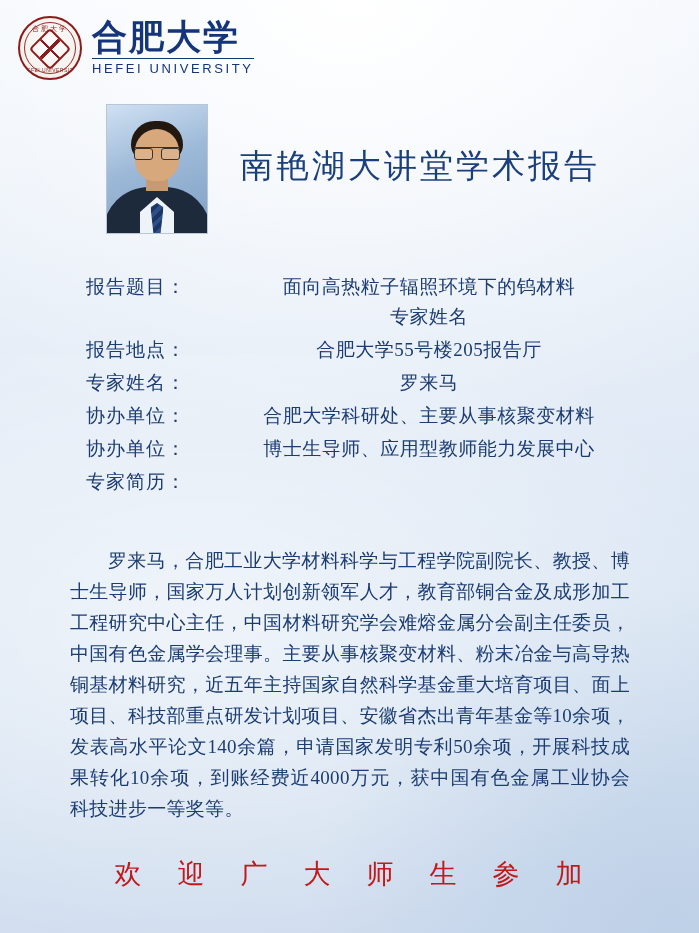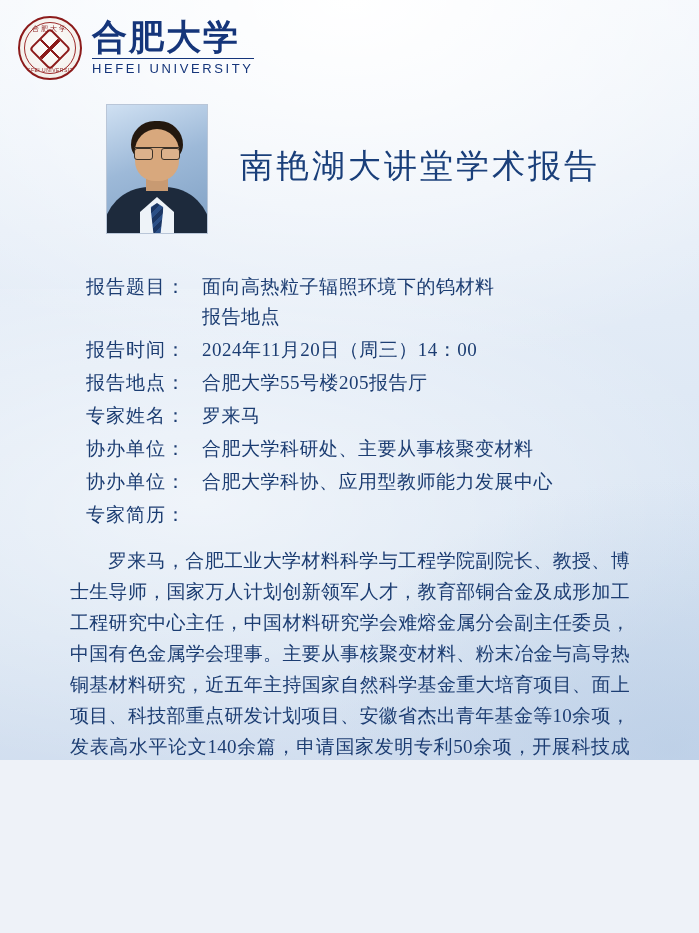--- a/index.html
+++ b/index.html
@@ -9,21 +9,21 @@
   body {
     width: 699px;
     height: 933px;
     font-family: "Liberation Serif", "DejaVu Serif", serif;
     background: #eef2f8;
     overflow: hidden;
   }
   .poster {
     position: relative;
     width: 699px;
-    height: 760px;
+    height: 933px;
     box-sizing: border-box;
     background:
       radial-gradient(ellipse 120% 70% at 50% 0%, #ffffff 0%, rgba(255,255,255,0.35) 45%, rgba(255,255,255,0) 70%),
       linear-gradient(175deg, #f3f7fc 0%, #e8eff8 28%, #dfe9f5 55%, #d8e4f2 78%, #cfdcee 100%);
     overflow: hidden;
   }
   .poster:before {
     content: "";
     position: absolute;
     left: -10%;
@@ -254,20 +254,21 @@
   }
   .info-label {
     flex: 0 0 auto;
     width: 116px;
     letter-spacing: 1px;
     white-space: nowrap;
   }
   .info-value {
     flex: 1 1 auto;
     letter-spacing: 0.5px;
+    text-align: center;
   }
   .info-value .line2 {
     display: block;
   }
   .info-row.single .info-label { width: auto; text-align: right; }
 
   
   .bio {
     position: absolute;
     left: 70px;
@@ -330,47 +331,43 @@
     </div>
     <div class="poster-title">南艳湖大讲堂学术报告</div>
   </div>
 
   <div class="info">
 
     <div class="info-row">
       <div class="info-label">报告题目：</div>
       <div class="info-value">
         <span>面向高热粒子辐照环境下的钨材料</span>
-        <span class="line2">报告地点</span>
+        <span class="line2">专家姓名</span>
       </div>
     </div>
 
-    <div class="info-row">
-      <div class="info-label">报告时间：</div>
-      <div class="info-value">2024年11月20日（周三）14：00</div>
-    </div>
 
     <div class="info-row">
       <div class="info-label">报告地点：</div>
       <div class="info-value">合肥大学55号楼205报告厅</div>
     </div>
 
     <div class="info-row">
       <div class="info-label">专家姓名：</div>
       <div class="info-value">罗来马</div>
     </div>
 
     <div class="info-row">
       <div class="info-label">协办单位：</div>
       <div class="info-value">合肥大学科研处、主要从事核聚变材料</div>
     </div>
 
     <div class="info-row">
       <div class="info-label">协办单位：</div>
-      <div class="info-value">合肥大学科协、应用型教师能力发展中心</div>
+      <div class="info-value">博士生导师、应用型教师能力发展中心</div>
     </div>
 
     <div class="info-row single">
       <div class="info-label">专家简历：</div>
     </div>
 
   </div>
 
   <div class="bio">罗来马，合肥工业大学材料科学与工程学院副院长、教授、博士生导师，国家万人计划创新领军人才，教育部铜合金及成形加工工程研究中心主任，中国材料研究学会难熔金属分会副主任委员，中国有色金属学会理事。主要从事核聚变材料、粉末冶金与高导热铜基材料研究，近五年主持国家自然科学基金重大培育项目、面上项目、科技部重点研发计划项目、安徽省杰出青年基金等10余项，发表高水平论文140余篇，申请国家发明专利50余项，开展科技成果转化10余项，到账经费近4000万元，获中国有色金属工业协会科技进步一等奖等。</div>
 

